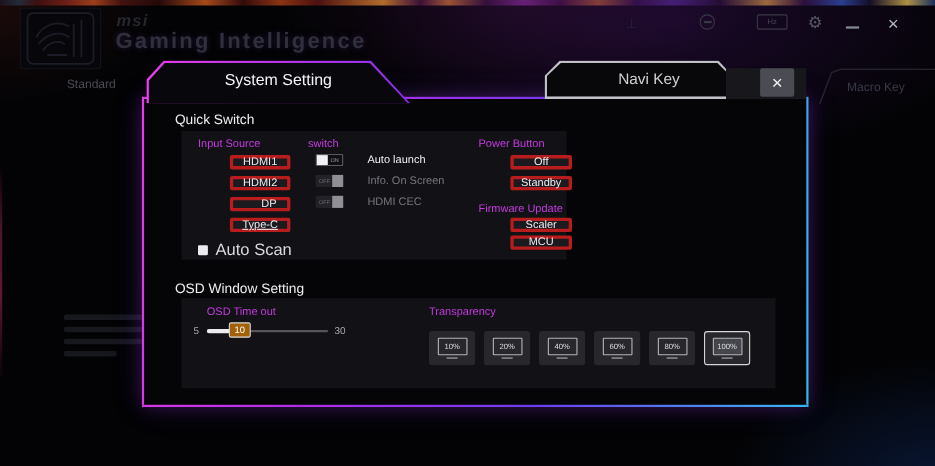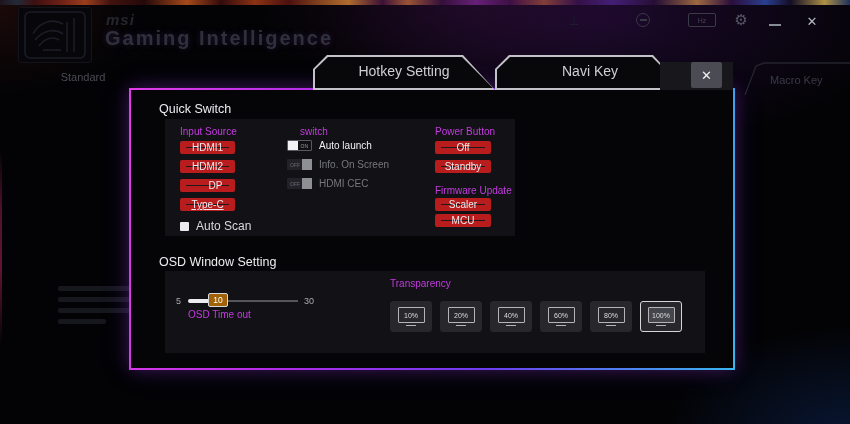--- a/index.html
+++ b/index.html
@@ -74,28 +74,28 @@
     clip-path:polygon(0 100%, 0 40%, 14px 0, calc(100% - 32px) 0, 100% 100%); }
   .tab-backbar{ position:absolute; left:660px; top:62px; width:73px; height:28px; background:#17171c; z-index:3; }
   .dlg-close{ position:absolute; left:691px; top:62px; width:31px; height:26px; z-index:5;
     background:#4b4b54; border-radius:2px; display:flex; align-items:center; justify-content:center;
     color:#f2f2f4; font-size:13px; cursor:pointer; }
 
   .sec-title{ position:absolute; color:#ededf0; font-size:12.5px;text-align:center; }
   .panel{ position:absolute; background:#121216; }
   .mag{ color:#c43ae0; font-size:10px; position:absolute; }
 
-  .qbtn{ position:absolute; background:#1a1a1f; border:6px solid #b91c1c; border-radius:2px;
-    color:#ececf0; font-size:10px; display:flex; align-items:center; justify-content:center; cursor:pointer; }
+  .qbtn{ position:absolute; background:#1a1a1f; border:3px solid #b91c1c; border-radius:2px;
+    color:#ececf0; font-size:10px; display:flex; align-items:center; justify-content:center; cursor:pointer;margin-left:29px; }
 
   .check-row{ position:absolute; display:flex; align-items:center; gap:7px; }
   .checkbox{ width:9px; height:9px; background:#ececf0; border-radius:1px; }
-  .check-row span{ color:#d9d9de; font-size:12px; }
-
-  .toggle-row{ position:absolute; display:flex; align-items:center; gap:7px; }
+  .check-row span{ color:#d9d9de; font-size:15px; }
+
+  .toggle-row{ position:absolute; display:flex; align-items:center; gap:22px; }
   .toggle{ width:25px; height:11px; border-radius:1px; display:flex; align-items:center; font-size:5px; cursor:pointer; }
   .toggle.on{ background:#101014; border:1px solid #5a5a62; justify-content:space-between; }
   .toggle.on .knob{ width:10px; height:9px; background:#f2f2f4; }
   .toggle.on .st{ color:#9a9aa2; padding-right:3px; }
   .toggle.off{ background:#222228; justify-content:space-between; }
   .toggle.off .knob{ width:10px; height:11px; background:#8f8f96; }
   .toggle.off .st{ color:#6a6a72; padding-left:3px; }
   .toggle-row .lbl{ font-size:10px; }
   .lbl-bright{ color:#f0f0f2; }
   .lbl-dim{ color:#76767e; }
@@ -160,43 +160,43 @@
 
   <div class="hidden-desc">
     <div></div>
       <div></div>
       <div></div>
       <div style="width:48px"></div>
   </div>
 
   <div class="dlg-body"></div>
 
-  <div class="tab tab-plain tab-hotkey">
-    <div class="fill">Hotkey Setting</div>
+  <div class="tab tab-active">
+    <div class="fill">System Setting</div>
   </div>
   <div class="tab tab-plain tab-navi">
     <div class="fill">Navi Key</div>
   </div>
   <div class="tab-backbar"></div>
   <div class="dlg-close">✕</div>
 
   <div class="sec-title" style="left:159px; top:102px;">Quick Switch</div>
   <div class="panel" style="left:165px; top:119px; width:350px; height:117px;"></div>
 
   <div class="mag" style="left:180px; top:126px;">Input Source</div>
   <div class="qbtn" style="left:180px; top:141px; width:55px; height:13px;">HDMI1</div>
   <div class="qbtn" style="left:180px; top:160px; width:55px; height:13px;">HDMI2</div>
   <div class="qbtn" style="left:180px; top:179px; width:55px; height:13px;padding-left:16px;">DP</div>
   <div class="qbtn" style="left:180px; top:198px; width:55px; height:13px;text-decoration:underline;">Type-C</div>
   <div class="check-row" style="left:180px; top:219px;">
     <div class="checkbox"></div>
     <span>Auto Scan</span>
   </div>
 
-  <div class="mag" style="left:300px; top:126px;text-align:center;">switch</div>
+  <div class="mag" style="left:280px; top:126px;text-align:center;">switch</div>
   <div class="toggle-row" style="left:287px; top:140px;">
     <div class="toggle on">
       <div class="knob"></div>
       <div class="st">ON</div>
     </div>
     <div class="lbl lbl-bright">Auto launch</div>
   </div>
   <div class="toggle-row" style="left:287px; top:159px;">
     <div class="toggle off">
       <div class="st">OFF</div>
@@ -215,21 +215,21 @@
   <div class="mag" style="left:435px; top:126px;">Power Button</div>
   <div class="qbtn" style="left:435px; top:141px; width:56px; height:13px;">Off</div>
   <div class="qbtn" style="left:435px; top:160px; width:56px; height:13px;">Standby</div>
   <div class="mag" style="left:435px; top:185px;">Firmware Update</div>
   <div class="qbtn" style="left:435px; top:198px; width:56px; height:13px;">Scaler</div>
   <div class="qbtn" style="left:435px; top:214px; width:56px; height:13px;">MCU</div>
 
   <div class="sec-title" style="left:159px; top:255px;">OSD Window Setting</div>
   <div class="panel" style="left:165px; top:271px; width:540px; height:82px;"></div>
 
-  <div class="mag" style="left:188px; top:278px;margin-top:31px;">OSD Time out</div>
+  <div class="mag" style="left:188px; top:278px;">OSD Time out</div>
   <div class="slider-wrap">
     <div class="sl-min">5</div>
     <div class="sl-track-filled"></div>
     <div class="sl-track-rest"></div>
     <div class="sl-handle">10</div>
     <div class="sl-max">30</div>
   </div>
 
   <div class="mag" style="left:390px; top:278px;">Transparency</div>
   <div class="trans-row">

